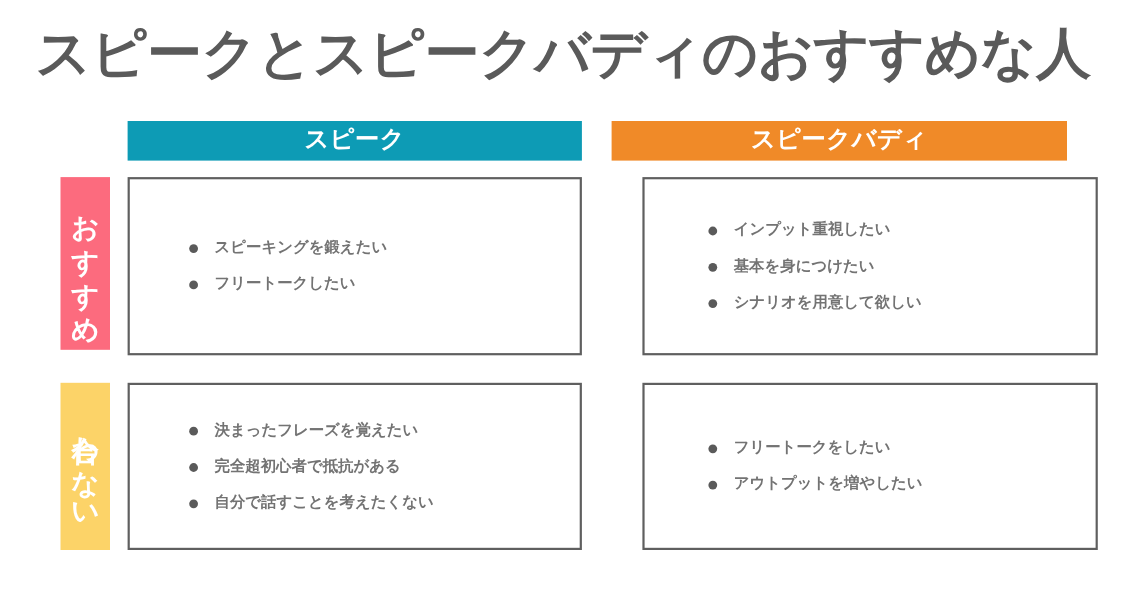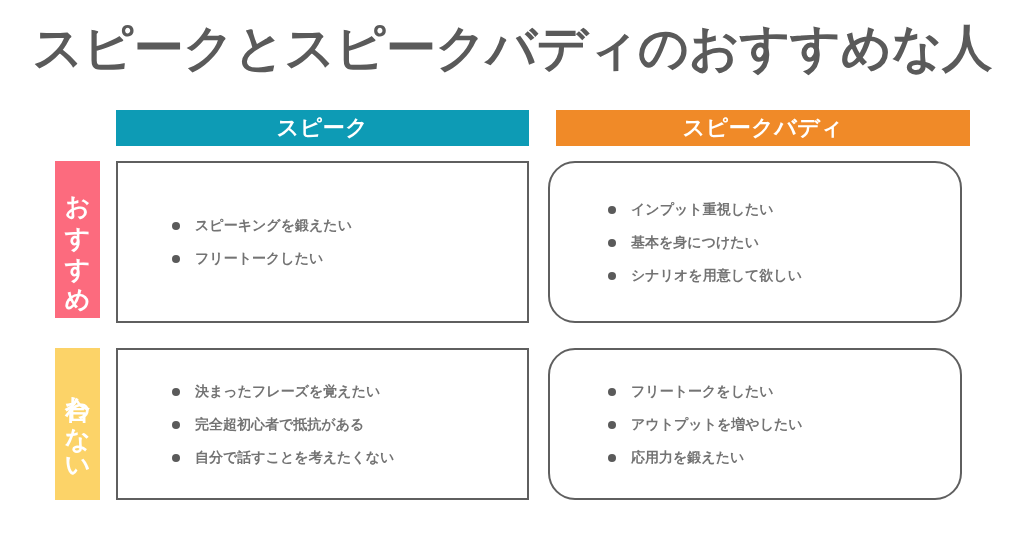--- a/index.html
+++ b/index.html
@@ -76,21 +76,21 @@
   
   .content-box {
     position: absolute;
     border: 2px solid #5f5f5f;
     background: #ffffff;
     box-sizing: border-box;
     display: flex;
     align-items: center;
   }
   .content-box.c-left  { left: 116px; width: 413px; }
-  .content-box.c-right { left: 548px; width: 414px; border-radius: 27px; }
+  .content-box.c-right { left: 584px; width: 414px; }
   .content-box.r-top    { top: 161px; height: 162px; }
   .content-box.r-bottom { top: 348px; height: 152px; }
 
   .bullet-list {
     list-style: none;
     margin: 0;
     padding: 0 0 0 54px;
     width: 100%;
     box-sizing: border-box;
   }
@@ -149,17 +149,16 @@
         <li><span class="dot"></span><span>決まったフレーズを覚えたい</span></li>
         <li><span class="dot"></span><span>完全超初心者で抵抗がある</span></li>
         <li><span class="dot"></span><span>自分で話すことを考えたくない</span></li>
       </ul>
   </div>
 
   <div class="content-box c-right r-bottom" style="border-color: rgb(95, 95, 95);">
     <ul class="bullet-list">
         <li><span class="dot"></span><span>フリートークをしたい</span></li>
         <li><span class="dot"></span><span>アウトプットを増やしたい</span></li>
-        <li><span class="dot"></span><span>応用力を鍛えたい</span></li>
       </ul>
   </div>
 
 </div>
 
 </body></html>

